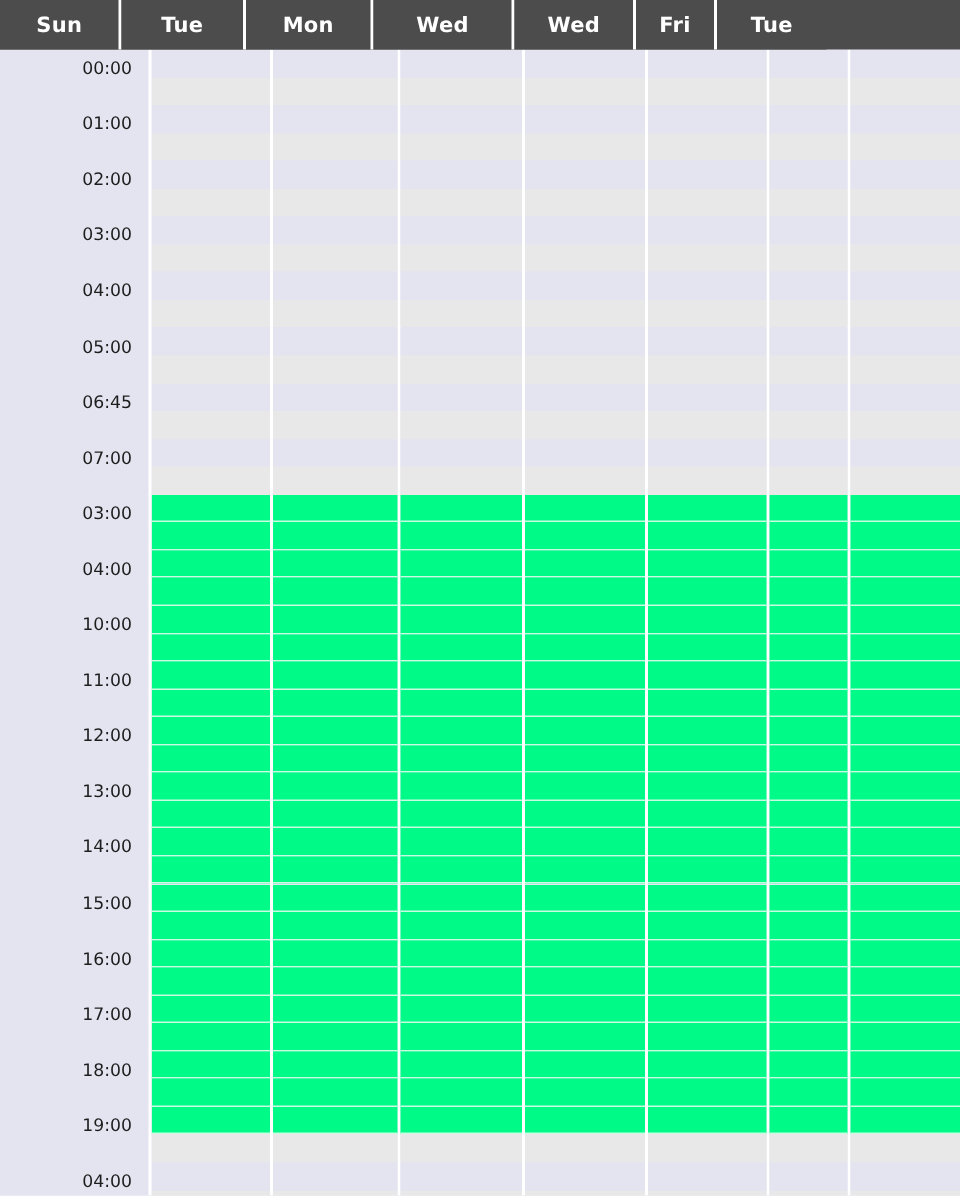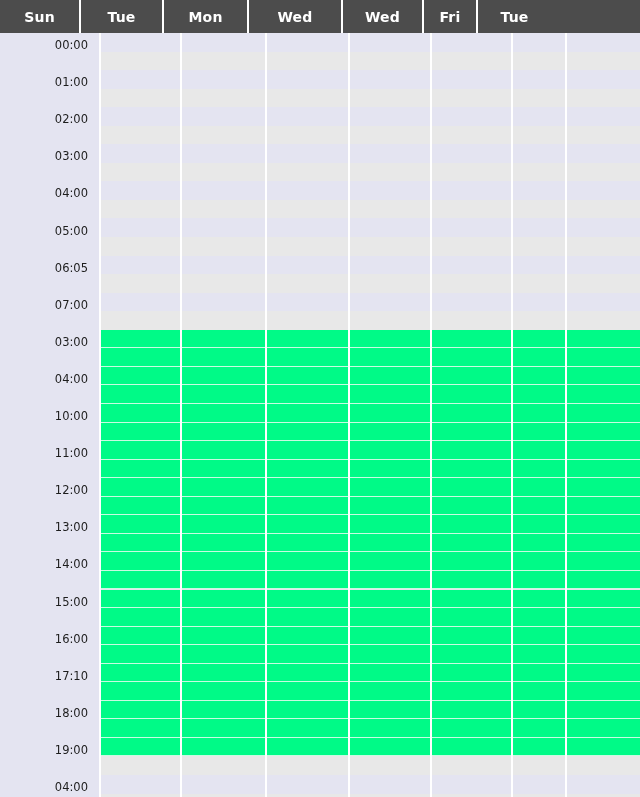--- a/index.html
+++ b/index.html
@@ -148,32 +148,32 @@
   <div class="grid-body">
 
     <div class="time-column" id="time-column">
 
     <div class="time-label" style="top: 6px;">00:00</div>
         <div class="time-label" style="top: 43.1px;">01:00</div>
         <div class="time-label" style="top: 80.2px;">02:00</div>
         <div class="time-label" style="top: 117.3px;">03:00</div>
         <div class="time-label" style="top: 154.4px;">04:00</div>
         <div class="time-label" style="top: 191.5px;">05:00</div>
-        <div class="time-label" style="top: 228.6px;">06:05</div>
+        <div class="time-label" style="top: 228.6px;">06:45</div>
         <div class="time-label" style="top: 265.7px;">07:00</div>
         <div class="time-label" style="top: 302.8px;">03:00</div>
         <div class="time-label" style="top: 339.9px;">04:00</div>
         <div class="time-label" style="top: 377px;">10:00</div>
         <div class="time-label" style="top: 414.1px;">11:00</div>
         <div class="time-label" style="top: 451.2px;">12:00</div>
         <div class="time-label" style="top: 488.3px;">13:00</div>
         <div class="time-label" style="top: 525.4px;">14:00</div>
         <div class="time-label" style="top: 562.5px;">15:00</div>
         <div class="time-label" style="top: 599.6px;">16:00</div>
-        <div class="time-label" style="top: 636.7px;">17:10</div>
+        <div class="time-label" style="top: 636.7px;">17:00</div>
         <div class="time-label" style="top: 673.8px;">18:00</div>
         <div class="time-label" style="top: 710.9px;">19:00</div>
         <div class="time-label" style="top: 748px;">04:00</div>
       </div>
 
     <div class="days-area" id="days-area">
 
     <div class="day-column" style="left: 0px; width: 81px;">
           <div class="slot odd" style="top: 0px; height: 18.55px;"></div>
           <div class="slot even" style="top: 18.55px; height: 18.55px;"></div>

